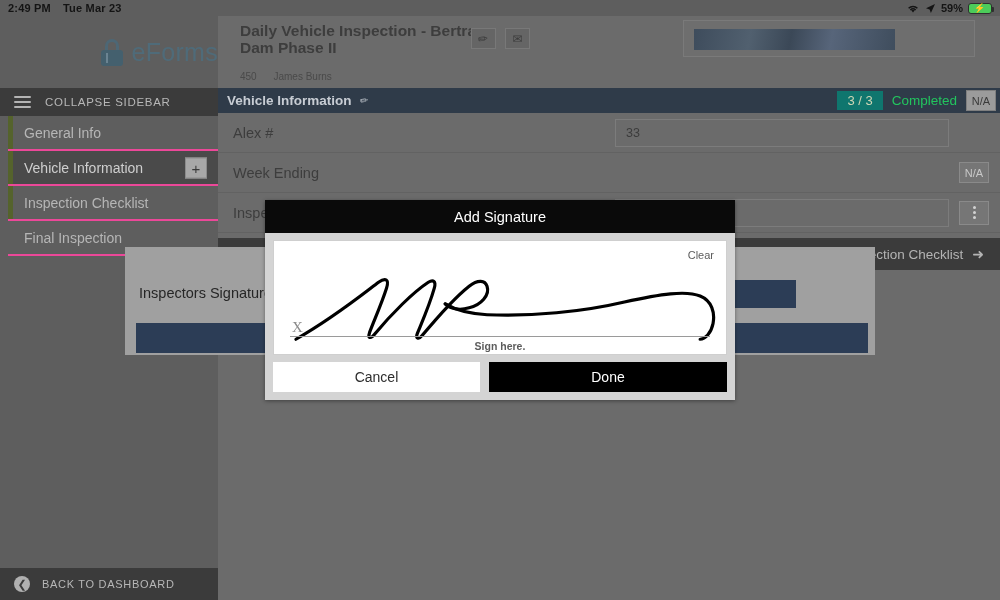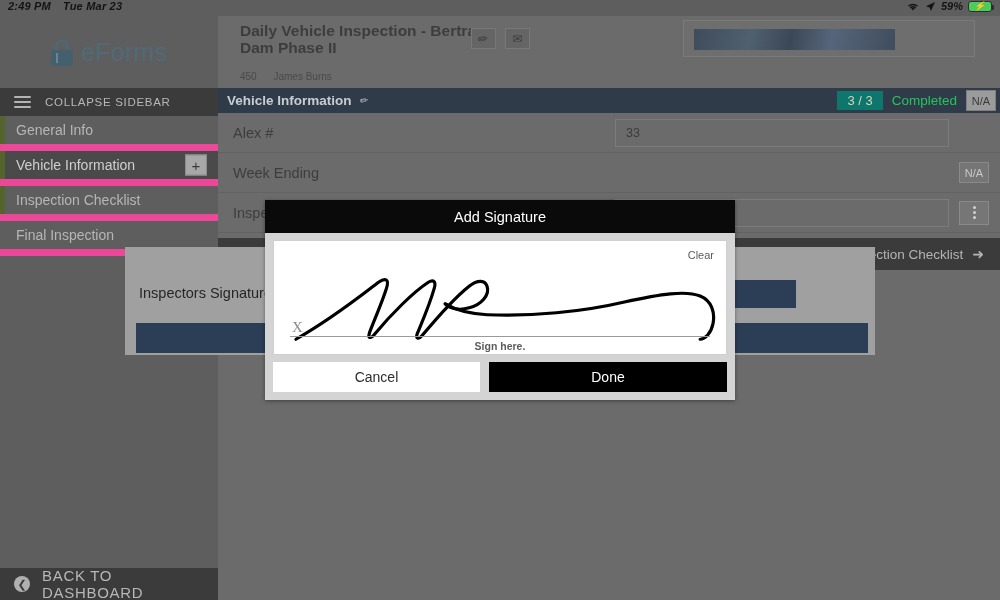--- a/index.html
+++ b/index.html
@@ -9,21 +9,21 @@
     background: #6b6b6b;
     overflow: hidden;
   }
   #app { position: relative; width: 1000px; height: 600px; }
 
   
   .statusbar {
     position: absolute; top: 0; left: 0; width: 1000px; height: 16px;
     background: #5e5e5e; color: #141414;
     font-size: 11px; font-weight: bold;
-    display: flex; align-items: flex-start; z-index: 40; font-style: italic;
+    display: flex; align-items: center; z-index: 40;
   }
   .sb-time { margin-left: 8px; letter-spacing: .2px; }
   .sb-date { margin-left: 12px; letter-spacing: .2px; }
   .sb-right { margin-left: auto; margin-right: 8px; display: flex; align-items: center; gap: 5px; }
   .sb-batt-pct { font-size: 11px; font-weight: bold; color: #141414; }
   .batt {
     position: relative; width: 24px; height: 11px;
     border: 1px solid #2f2f2f; border-radius: 3px; background: #4ccc5a;
     display: flex; align-items: center; justify-content: center;
   }
@@ -32,21 +32,21 @@
     width: 2px; height: 5px; background: #2f2f2f; border-radius: 0 1px 1px 0;
   }
   .bolt { font-size: 9px; color: #1d1d1d; line-height: 1; }
 
   
   .sidebar {
     position: absolute; top: 16px; left: 0; width: 218px; height: 584px;
     background: #5e5e5e; z-index: 10;
   }
   .brand {
-    height: 72px; display: flex; align-items: center; justify-content: center; gap: 8px;
+    height: 72px; display: flex; align-items: center; justify-content: flex-end; gap: 8px;
   }
   .lock-icon { width: 22px; height: 27px; position: relative; }
   .lock-icon .shackle {
     position: absolute; top: 0; left: 4px; width: 14px; height: 14px;
     border: 3px solid #4d6775; border-bottom: none;
     border-radius: 7px 7px 0 0;
   }
   .lock-icon .body {
     position: absolute; bottom: 0; left: 0; width: 22px; height: 16px;
     background: #44606e; border-radius: 3px;
@@ -61,42 +61,43 @@
     height: 28px; background: #3b3b3b; display: flex; align-items: center;
     padding-left: 14px; gap: 14px;
   }
   .hamburger { width: 17px; display: flex; flex-direction: column; gap: 3px; }
   .hamburger span { display: block; height: 2px; background: #b4b4b4; border-radius: 1px; }
   .collapse-label { font-size: 11.5px; color: #b7b7b7; letter-spacing: .7px; }
 
   .nav-item {
     position: relative; height: 35px; display: flex; align-items: center;
     padding-left: 16px; font-size: 14px; color: #b6b6b6;
-    border-bottom: 7px solid #ec4899;
+    border-bottom: 2px solid #ec4899;
+    margin-left: 8px;
   }
   .nav-item .accent {
     position: absolute; left: 0; top: 0; width: 5px; height: 100%;
     background: transparent;
   }
   .nav-item.done .accent { background: #55632c; }
   .nav-item.active { background: #4a4a4a; color: #cfcfcf; }
   .nav-plus {
     position: absolute; right: 11px; top: 50%; transform: translateY(-50%);
     width: 22px; height: 21px; border: 1px solid #8c8c8c; background: #a8a8a8;
     color: #3a3a3a; font-size: 15px; line-height: 19px; text-align: center;
   }
   .back-dash {
     position: absolute; bottom: 0; left: 0; width: 218px; height: 32px;
     background: #3b3b3b; display: flex; align-items: center; gap: 12px; padding-left: 14px;
   }
   .back-circle {
     width: 16px; height: 16px; border-radius: 50%; background: #b0b0b0;
     color: #3b3b3b; font-size: 11px; line-height: 16px; text-align: center;
   }
-  .back-label { font-size: 15px; color: #b7b7b7; letter-spacing: .7px; }
+  .back-label { font-size: 11px; color: #b7b7b7; letter-spacing: .7px; }
 
   
   .main { position: absolute; top: 16px; left: 218px; width: 782px; height: 584px; }
 
   .topbar { position: relative; height: 72px; padding: 6px 0 0 22px; }
   .form-title {
     font-size: 15.5px; font-weight: bold; color: #3d3d3d; line-height: 17px;
     max-width: 250px;
   }
   .form-sub { margin-top: 15px; font-size: 10px; color: #4a4a4a; }

